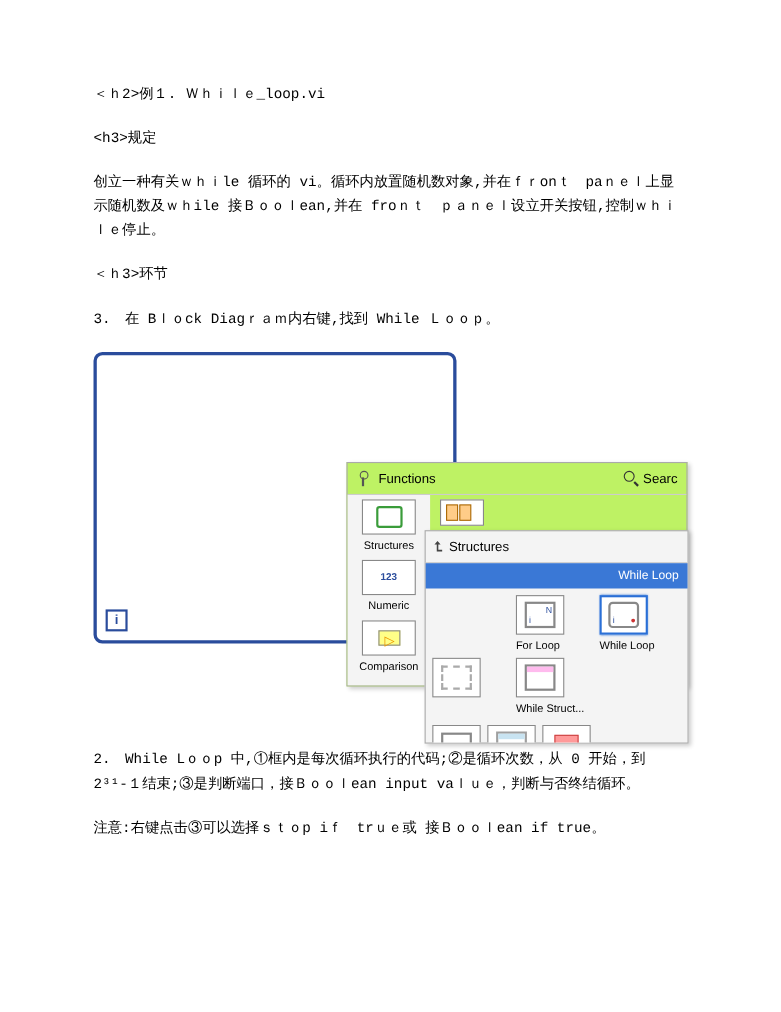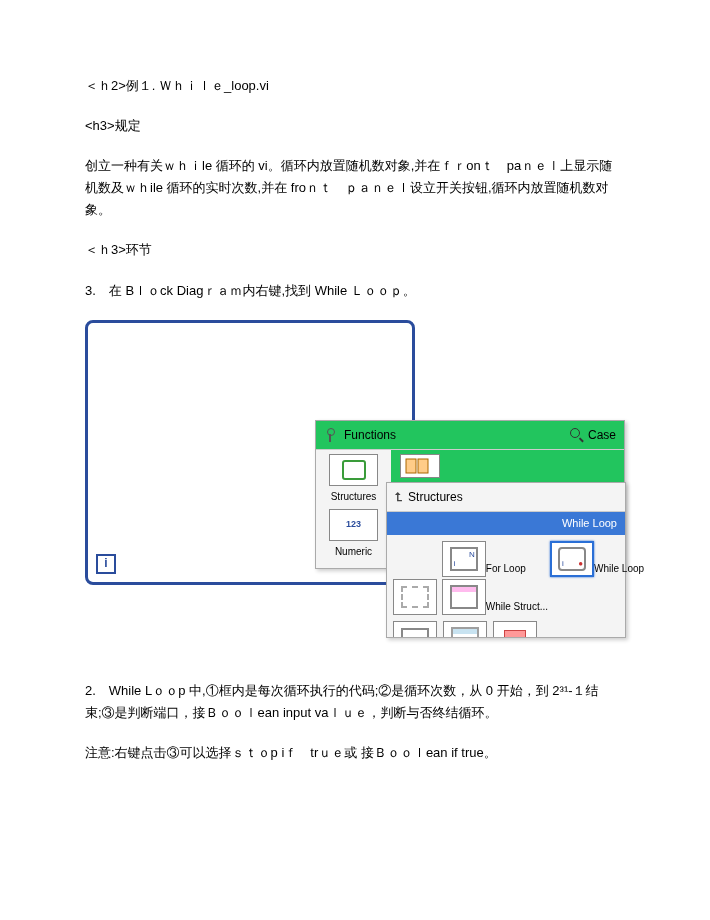--- a/index.html
+++ b/index.html
@@ -7,21 +7,21 @@
       width: 710px;
       height: 920px;
       background: #fff;
       font-family: "Microsoft YaHei", SimSun, Arial, sans-serif;
       font-size: 13px;
       color: #000;
       padding: 75px 85px 0 85px;
       line-height: 1.7;
       position: relative;
     }
-    .para { margin-bottom: 18px; }
+    .para { margin-bottom: 18px; font-family: Liberation Mono, monospace; }
     .diagram-area {
       position: relative;
       width: 540px;
       height: 340px;
       margin-top: 10px;
       margin-bottom: 20px;
     }
     .while-frame {
       position: absolute;
       left: 0;
@@ -46,21 +46,21 @@
       display: flex;
       align-items: center;
       justify-content: center;
       font-family: Arial, sans-serif;
     }
     .palette {
       position: absolute;
       right: 0;
       top: 100px;
       width: 310px;
-      background: #22c55e;
+      background: #bef264;
       border: 1px solid #aaa;
       box-shadow: 2px 2px 4px rgba(0,0,0,0.2);
     }
     .palette-header {
       display: flex;
       align-items: center;
       padding: 4px 8px;
       border-bottom: 1px solid #ccc;
       font-size: 12px;
     }
@@ -186,22 +186,22 @@
       text-align: right;
     }
     .sub-grid {
       display: grid;
       grid-template-columns: repeat(3, 1fr);
       gap: 2px;
       padding: 6px;
     }
     .sub-item {
       display: flex;
-      flex-direction: row;
-      align-items: flex-end;
+      flex-direction: column;
+      align-items: flex-start;
       cursor: pointer;
     }
     .sub-icon {
       width: 44px;
       height: 36px;
       border: 1px solid #888;
       background: #fff;
       position: relative;
       display: flex;
       align-items: center;
@@ -237,52 +237,58 @@
     .bottom-row-partial {
         display:flex; gap:6px; padding:0 6px 2px 6px; height:16px; overflow:hidden;
     }
     .bottom-row-partial .sub-icon{ width:44px; height:36px; }
   </style>
 </head>
 <body>
 
 <div class="para">＜ｈ2&gt;例１. Ｗｈｉｌｅ_loop.vi</div>
 <div class="para">&lt;h3&gt;规定</div>
-<div class="para">创立一种有关ｗｈｉle 循环的 vi。循环内放置随机数对象,并在ｆｒonｔ　paｎｅｌ上显示随机数及ｗｈile 循环的实时次数,并在 froｎｔ　ｐａｎｅｌ设立开关按钮,循环内放置随机数对象。</div>
+<div class="para">创立一种有关ｗｈｉle 循环的 vi。循环内放置随机数对象,并在ｆｒonｔ　paｎｅｌ上显示随机数及ｗｈile 接Ｂｏｏｌean,并在 froｎｔ　ｐａｎｅｌ设立开关按钮,控制ｗｈｉｌｅ停止。</div>
 <div class="para">＜ｈ3&gt;环节</div>
 <div class="para">3.　在 Bｌｏck Diagｒａｍ内右键,找到 While Ｌｏｏｐ。</div>
 
 <div class="diagram-area">
   <div class="while-frame">
     <div class="iter-box">i</div>
   </div>
 
   <div class="palette">
     <div class="palette-header">
       <span class="pin-icon"></span>
       <span>Functions</span>
       <span class="search-area">
         <span class="magnifier"></span>
-        <span>Case</span>
+        <span>Searc</span>
       </span>
     </div>
 
     <div class="palette-body">
       <div class="left-col">
         <div class="pal-item">
           <div class="pal-icon">
               <div class="struct-inner"></div>
             </div>
           <div class="pal-label">Structures</div>
         </div>
         <div class="pal-item">
           <div class="pal-icon">
               <span class="num-inner">123</span>
             </div>
           <div class="pal-label">Numeric</div>
+        </div>
+        <div class="pal-item">
+          <div class="pal-icon">
+              <div class="comp-inner"></div>
+            </div>
+          <div class="pal-label">Comparison</div>
         </div>
       </div>
 
       <div class="peek-row" style="position:absolute; left:80px; top:4px;">
         <div class="pal-icon" style="width:40px;height:24px;">
           <svg width="30" height="16">
               <rect x="1" y="1" width="10" height="14" fill="#fc8" stroke="#a60"></rect>
               <rect x="13" y="1" width="10" height="14" fill="#fc8" stroke="#a60"></rect>
             </svg>
         </div>

